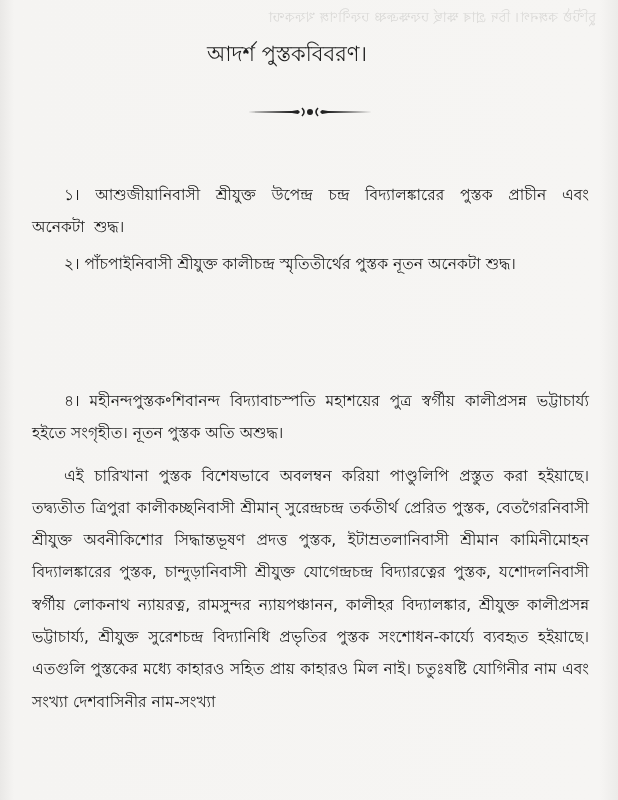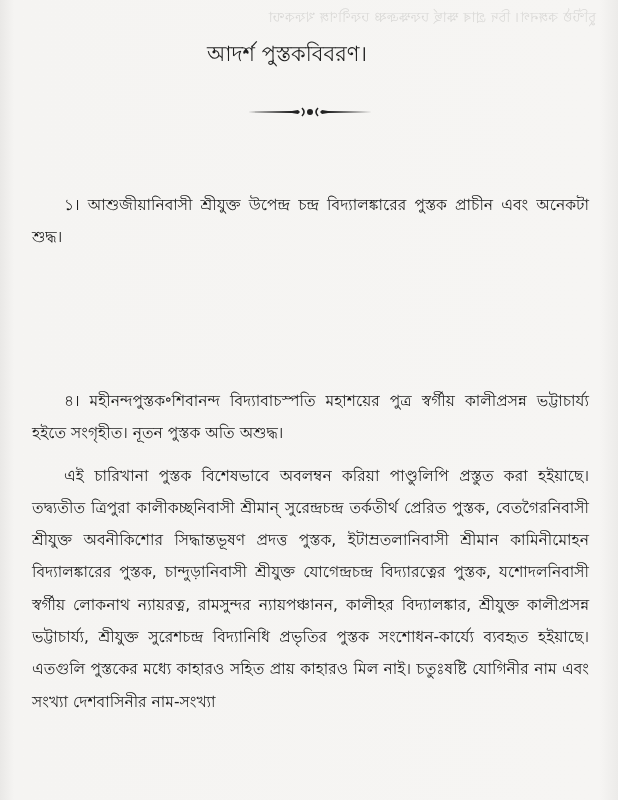--- a/index.html
+++ b/index.html
@@ -25,21 +25,21 @@
     font-size: 21px; color: #1e1e1e;
   }
   .ornament {
     position: absolute; left: 246px; top: 105px; width: 128px; height: 14px;
   }
   .para {
     position: absolute; left: 32px; width: 557px;
     font-size: 15.5px; line-height: 32.5px; text-align: justify;
     text-indent: 32px;
   }
-  .p1 { top: 173px; }
+  .p1 { top: 164px; font-family: Liberation Mono, monospace; }
   .p2 { top: 232px; }
   .p3 { top: 301px; }
   .p4 { top: 369px; }
   .p5 { top: 444px; line-height: 32.3px; }
 </style>
 </head>
 <body>
 
 <div class="page">
   <div class="bleed">চুণ্টিষ্ঠ কঙ্গনগ। চিদ গ্ৰাৰ ক্ষাৰ্ছ ঢফক্ষক্ৰষ্ণ ঢফণীণঙ্গ খফকণ্ঢা</div>
@@ -51,18 +51,22 @@
     <path d="M126 7 L82 6 L76 5 L74 7 L76 9 L82 8 Z" fill="#222"></path>
     <circle cx="64" cy="7" r="3" fill="#222"></circle>
     <path d="M56 3 Q60 7 56 11" stroke="#222" stroke-width="1.6" fill="none"></path>
     <path d="M72 3 Q68 7 72 11" stroke="#222" stroke-width="1.6" fill="none"></path>
   </svg>
 
   <p class="para p1">
     <span>১।</span>
     <span>আশুজীয়ানিবাসী শ্রীযুক্ত উপেন্দ্র চন্দ্র বিদ্যালঙ্কারের পুস্তক প্রাচীন এবং অনেকটা শুদ্ধ।</span>
   </p>
+  <p class="para p2">
+    <span>২।</span>
+    <span>পাঁচপাইনিবাসী শ্রীযুক্ত কালীচন্দ্র স্মৃতিতীর্থের পুস্তক নূতন অনেকটা শুদ্ধ।</span>
+  </p>
   <p class="para p4">
     <span>৪।</span>
     <span>মহীনন্দপুস্তক॰শিবানন্দ বিদ্যাবাচস্পতি মহাশয়ের পুত্র স্বর্গীয় কালীপ্রসন্ন ভট্টাচার্য্য হইতে সংগৃহীত। নূতন পুস্তক অতি অশুদ্ধ।</span>
   </p>
   <p class="para p5">এই চারিখানা পুস্তক বিশেষভাবে অবলম্বন করিয়া পাণ্ডুলিপি প্রস্তুত করা হইয়াছে। তদ্ব্যতীত ত্রিপুরা কালীকচ্ছনিবাসী শ্রীমান্ সুরেন্দ্রচন্দ্র তর্কতীর্থ প্রেরিত পুস্তক, বেতগৈরনিবাসী শ্রীযুক্ত অবনীকিশোর সিদ্ধান্তভূষণ প্রদত্ত পুস্তক, ইটাম্রতলানিবাসী শ্রীমান কামিনীমোহন বিদ্যালঙ্কারের পুস্তক, চান্দুড়ানিবাসী শ্রীযুক্ত যোগেন্দ্রচন্দ্র বিদ্যারত্নের পুস্তক, যশোদলনিবাসী স্বর্গীয় লোকনাথ ন্যায়রত্ন, রামসুন্দর ন্যায়পঞ্চানন, কালীহর বিদ্যালঙ্কার, শ্রীযুক্ত কালীপ্রসন্ন ভট্টাচার্য্য, শ্রীযুক্ত সুরেশচন্দ্র বিদ্যানিধি প্রভৃতির পুস্তক সংশোধন-কার্য্যে ব্যবহৃত হইয়াছে। এতগুলি পুস্তকের মধ্যে কাহারও সহিত প্রায় কাহারও মিল নাই। চতুঃষষ্টি যোগিনীর নাম এবং সংখ্যা দেশবাসিনীর নাম-সংখ্যা</p>
 </div>
 
 </body></html>

